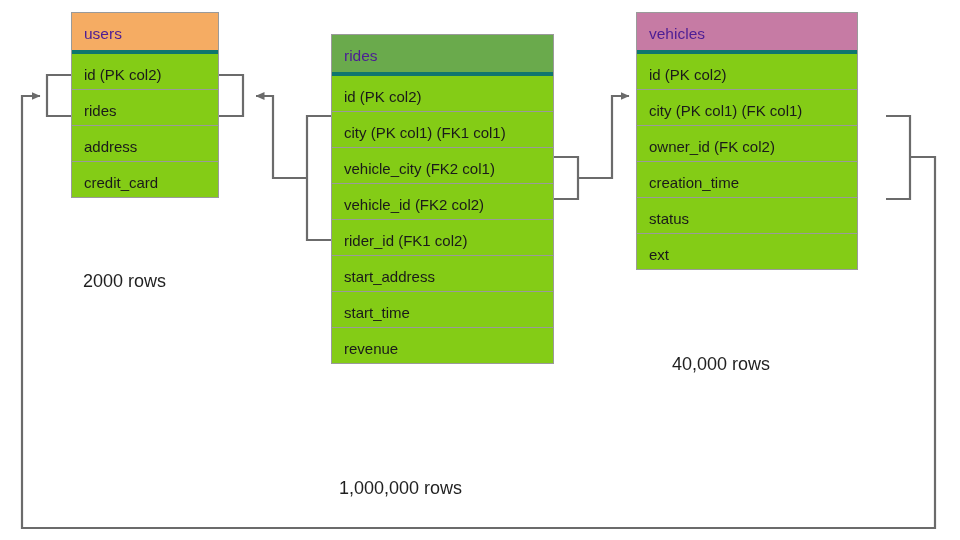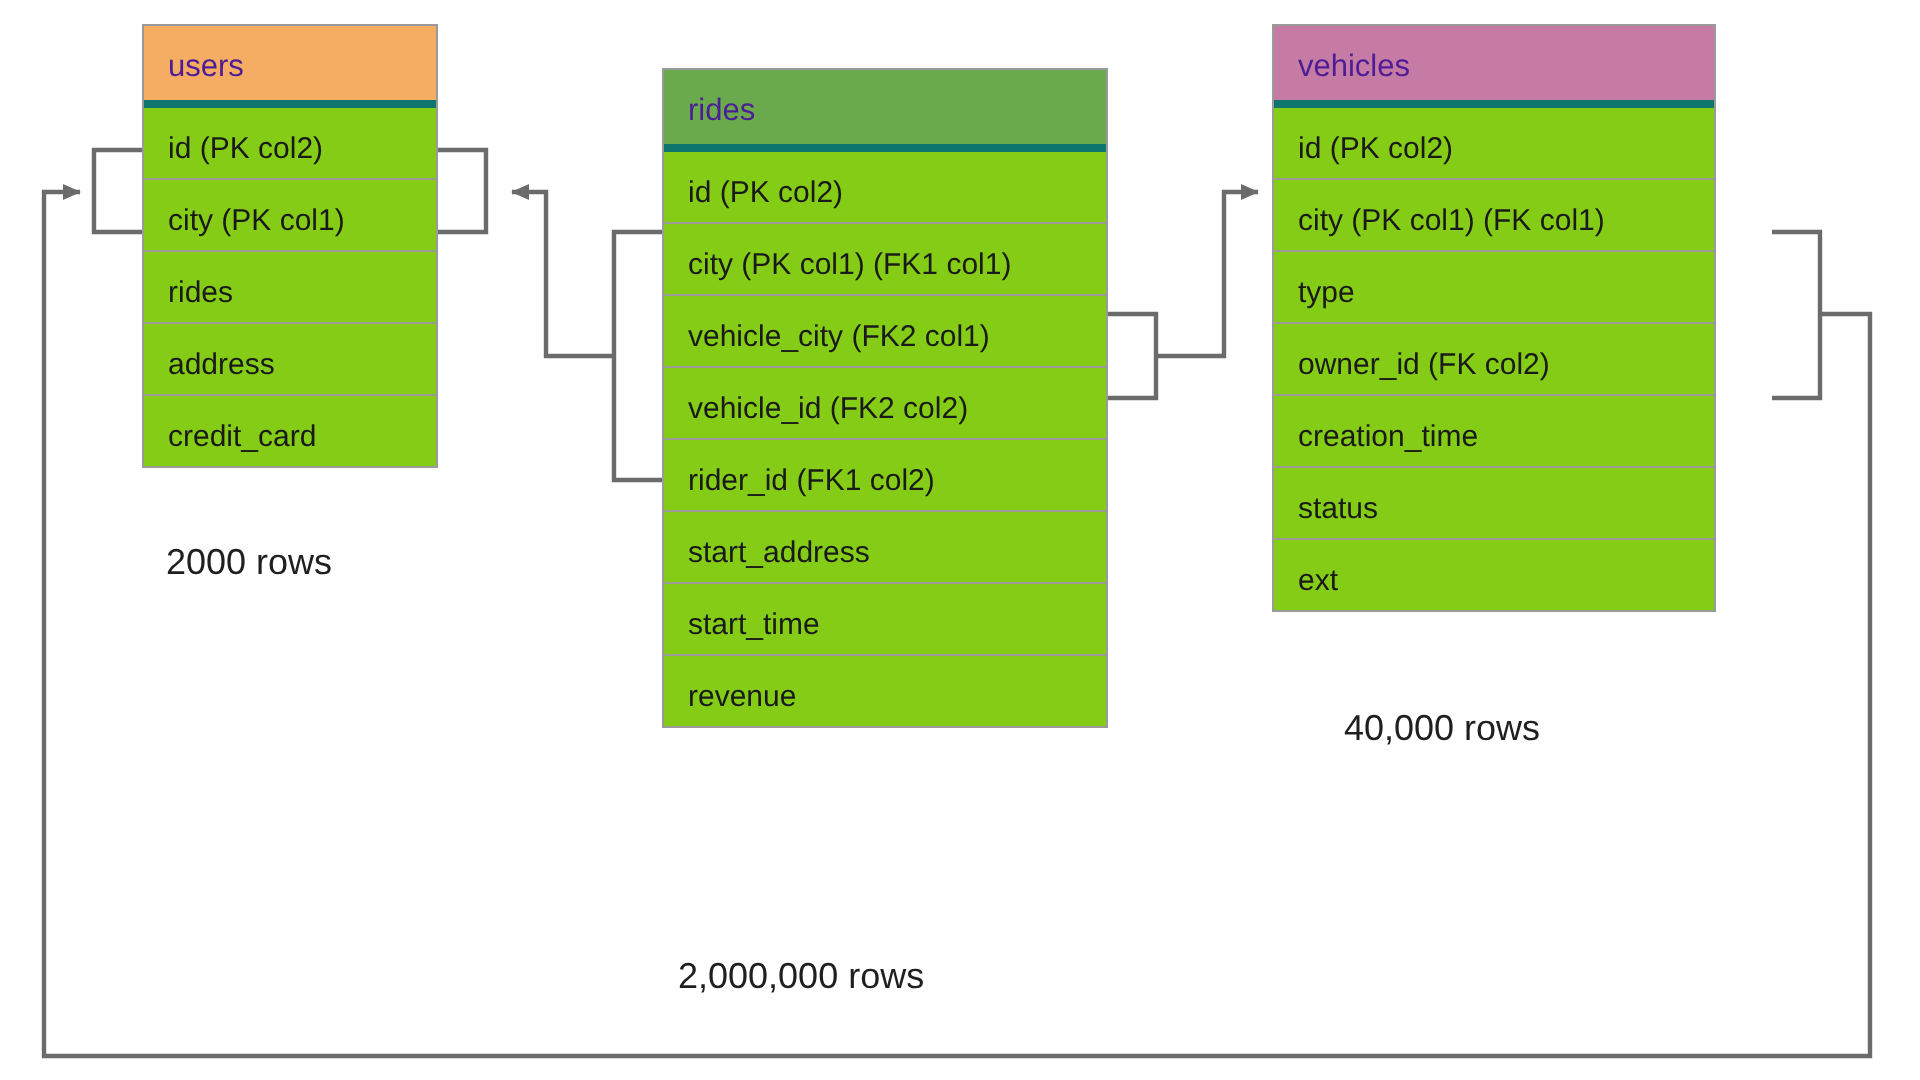--- a/index.html
+++ b/index.html
@@ -96,45 +96,43 @@
 
       <path d="M886,116 L910,116 L910,199 L886,199"></path>
 
       <path d="M910,157 L935,157 L935,528 L22,528 L22,96 L40,96" marker-end="url(#arrowhead)"></path>
     </g>
   </svg>
 
   <div class="entity" style="left:71px; top:12px; width:148px;">
     <div class="entity-header" style="background:#f5ac63;">users</div>
     <div class="field-row">id (PK col2)</div>
-    <div class="field-row">city (PK col1)</div>
     <div class="field-row">rides</div>
     <div class="field-row">address</div>
     <div class="field-row">credit_card</div>
   </div>
   <div class="row-count" style="left:83px; top:271px;">2000 rows</div>
 
   <div class="entity" style="left:331px; top:12px; width:223px;margin-top:22px;">
     <div class="entity-header" style="background:#6aaa4c;">rides</div>
     <div class="field-row">id (PK col2)</div>
     <div class="field-row">city (PK col1) (FK1 col1)</div>
     <div class="field-row">vehicle_city (FK2 col1)</div>
     <div class="field-row">vehicle_id (FK2 col2)</div>
     <div class="field-row">rider_id (FK1 col2)</div>
     <div class="field-row">start_address</div>
     <div class="field-row">start_time</div>
     <div class="field-row">revenue</div>
   </div>
-  <div class="row-count" style="left:339px; top:478px;">2,000,000 rows</div>
+  <div class="row-count" style="left:339px; top:478px;">1,000,000 rows</div>
 
   <div class="entity" style="left:636px; top:12px; width:222px;">
     <div class="entity-header" style="background:#c67ba4;">vehicles</div>
     <div class="field-row">id (PK col2)</div>
     <div class="field-row">city (PK col1) (FK col1)</div>
-    <div class="field-row">type</div>
     <div class="field-row">owner_id (FK col2)</div>
     <div class="field-row">creation_time</div>
     <div class="field-row">status</div>
     <div class="field-row">ext</div>
   </div>
   <div class="row-count" style="left:672px; top:354px;">40,000 rows</div>
 
 </div>
 
 </body></html>

